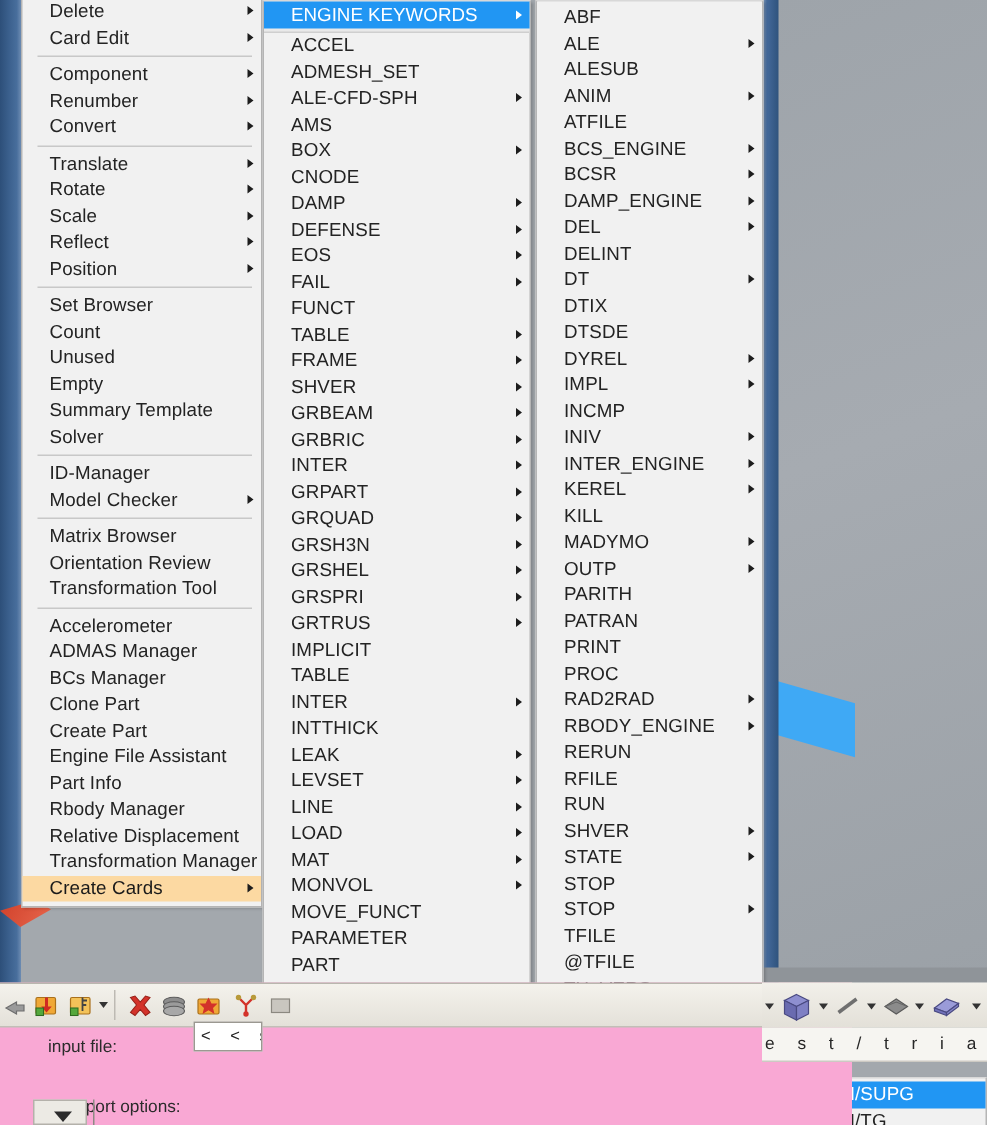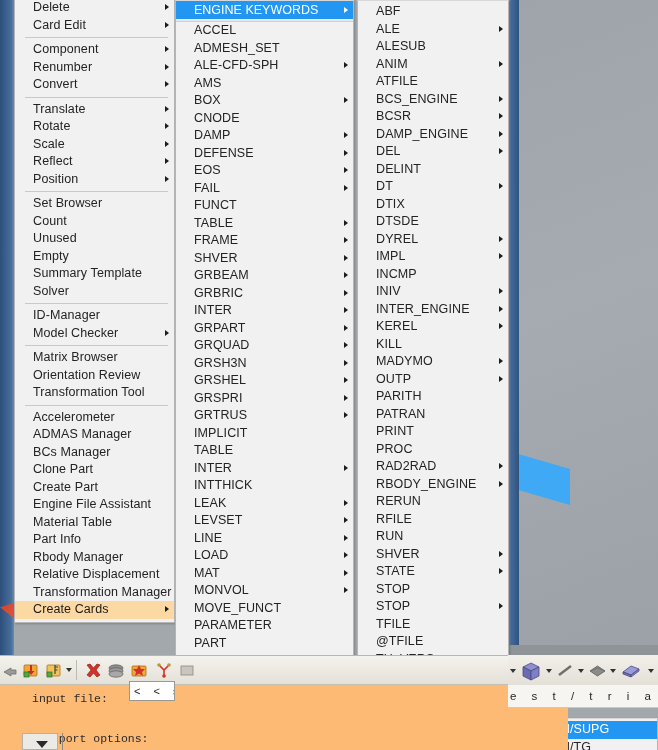--- a/index.html
+++ b/index.html
@@ -71,21 +71,21 @@
 
   
   #menu-col1{left:14px;top:-6px;width:161px;padding:4px 0 3px 0;}
   #menu-col2{left:175px;top:0px;width:179px;padding:0 0 3px 0;}
   #menu-col3{left:357px;top:0px;width:152px;padding:2px 0 3px 0;}
   #menu-col4{left:511px;top:718px;width:147px;padding:2px 0 3px 0;}
 
   
   #bottom-panel{
     position:absolute;left:0;top:655px;width:568px;height:95px;
-    background:#fdba74;border-top:1px solid #b9b6ae;font-family:Liberation Mono, monospace;
+    background:#f9a8d4;border-top:1px solid #b9b6ae;
   }
   #toolbar{
     position:absolute;left:0;top:0;width:520px;height:28px;
     background:linear-gradient(#f4f2ec,#e4e1d9);
     border-bottom:1px solid #c2bfb7;
   }
   .tb-ico{position:absolute;top:5px;width:19px;height:19px;}
   .tb-sep{position:absolute;top:4px;width:1px;height:20px;background:#bdbab3;}
   .tb-caret{
     position:absolute;top:12px;width:0;height:0;
@@ -168,21 +168,20 @@
     <div class="mi"><span>Matrix Browser</span></div>
     <div class="mi"><span>Orientation Review</span></div>
     <div class="mi"><span>Transformation Tool</span></div>
     <div class="sep"></div>
     <div class="mi"><span>Accelerometer</span></div>
     <div class="mi"><span>ADMAS Manager</span></div>
     <div class="mi"><span>BCs Manager</span></div>
     <div class="mi"><span>Clone Part</span></div>
     <div class="mi"><span>Create Part</span></div>
     <div class="mi"><span>Engine File Assistant</span></div>
-    <div class="mi"><span>Material Table</span></div>
     <div class="mi"><span>Part Info</span></div>
     <div class="mi"><span>Rbody Manager</span></div>
     <div class="mi"><span>Relative Displacement</span></div>
     <div class="mi"><span>Transformation Manager</span></div>
     <div class="mi hl"><span>Create Cards</span><span class="arrow"></span></div>
   </div>
 
 <div class="menu" id="menu-col2">
   <div class="menu-title">
     <span>ENGINE KEYWORDS</span>

